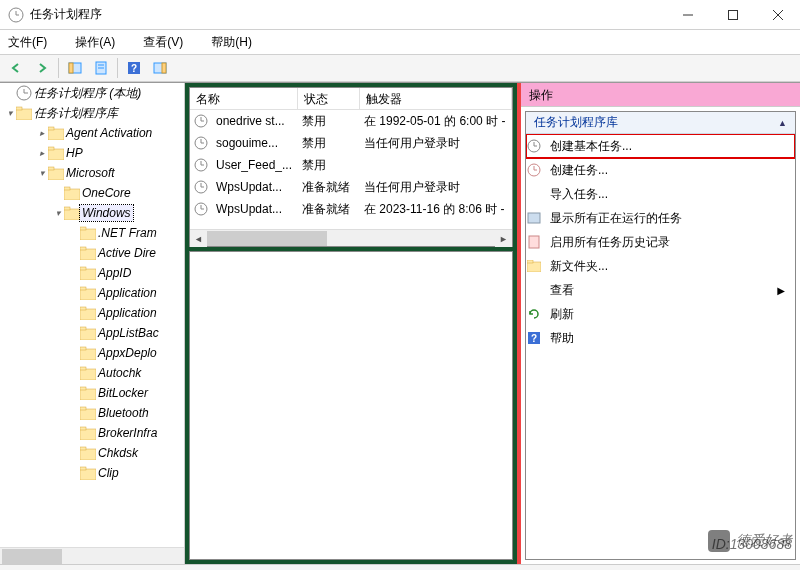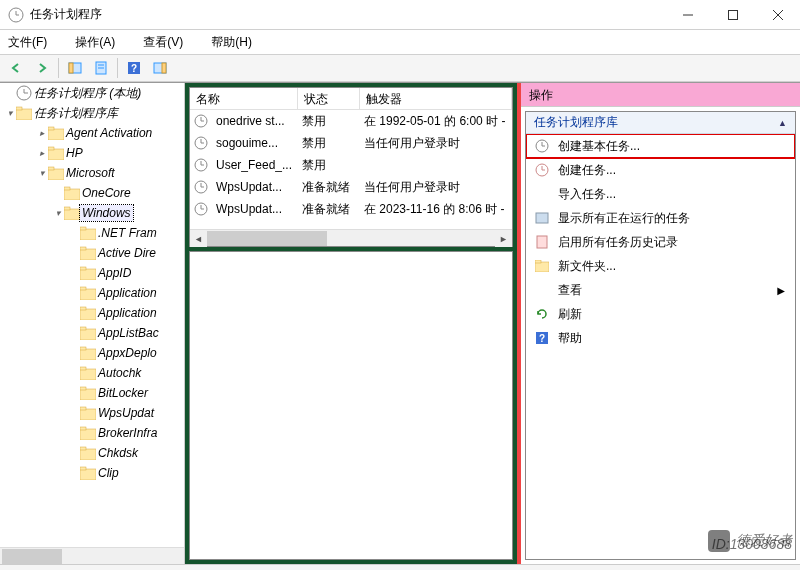--- a/index.html
+++ b/index.html
@@ -42,21 +42,21 @@
 .list-scroll-h .btn { width: 17px; height: 17px; display:flex; align-items:center; justify-content:center; font-size:9px; color:#555; background:#f0f0f0; }
 .list-scroll-h .track { flex:1; }
 .list-scroll-h .thumb { width: 120px; height: 15px; background: #cdcdcd; margin-top:1px; }
 .preview-box { margin: 0 4px 4px 4px; flex: 1; background: #fff; border: 1px solid #888; }
 
 .actions-pane { flex: 1; display: flex; flex-direction: column; }
 .actions-head { height: 24px; font-size: 12px; padding: 4px 8px; border-bottom: 1px solid #ccc; background: #f9a8d4; }
 .actions-body { flex: 1; margin: 4px; border: 1px solid #888; background: #fff; font-size: 12px; overflow: hidden; }
 .actions-group { background: #eef3fa; border-bottom: 1px solid #d0d8e5; height: 22px; display: flex; align-items: center; padding: 0 8px; color: #003399; position: relative; }
 .actions-group .tri { position: absolute; right: 8px; font-size: 9px; color: #336; }
-.action-item { height: 24px; display: flex; align-items: center; padding-left: 8px; gap: 8px; }
+.action-item { height: 24px; display: flex; align-items: center; gap: 8px; }
 .action-item.hi { outline: 2px solid #d00; outline-offset: -1px; }
 .action-item .ico { width: 16px; height: 16px; display: flex; align-items: center; justify-content: center; }
 .action-item .arrow { margin-left: auto; margin-right: 10px; font-size: 10px; }
 
 .footer-stripe { height: 6px; background: #f5f5f5; border-top: 1px solid #ccc; }
 
 .watermark { position: absolute; right: 8px; bottom: 18px; font-size: 14px; color: rgba(0,0,0,0.55); font-style: italic; display:flex; align-items:center; gap:6px; }
 .watermark .bubble{ width:22px; height:22px; border-radius:4px; background:rgba(0,0,0,0.5); }
 
 svg.folder-svg rect{ fill:#ffe9a8; stroke:#d6a93c; stroke-width:0.5;}
@@ -289,21 +289,21 @@
           </svg>
           <span class="label">BitLocker</span>
         </div>
         <div class="tree-row">
           <span style="width:68px"></span>
           <span class="exp"></span>
           <svg width="16" height="14" class="folder-svg">
             <rect x="0" y="3" width="16" height="11"></rect>
             <rect class="tab" x="0" y="1" width="6" height="3"></rect>
           </svg>
-          <span class="label">WpsUpdat</span>
+          <span class="label">Bluetooth</span>
         </div>
         <div class="tree-row">
           <span style="width:68px"></span>
           <span class="exp"></span>
           <svg width="16" height="14" class="folder-svg">
             <rect x="0" y="3" width="16" height="11"></rect>
             <rect class="tab" x="0" y="1" width="6" height="3"></rect>
           </svg>
           <span class="label">BrokerInfra</span>
         </div>

